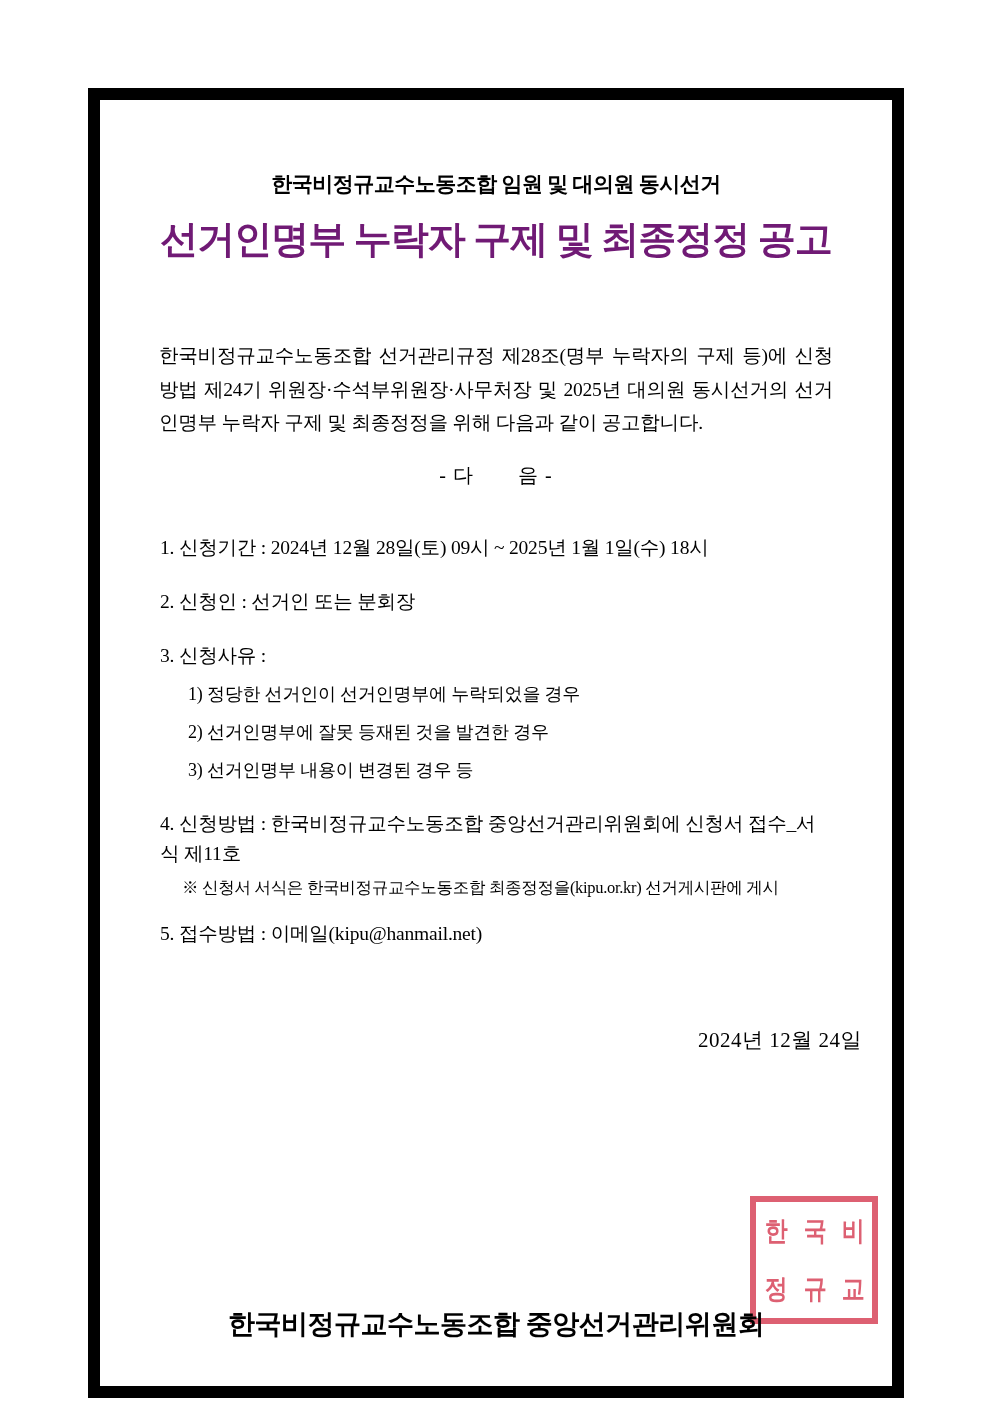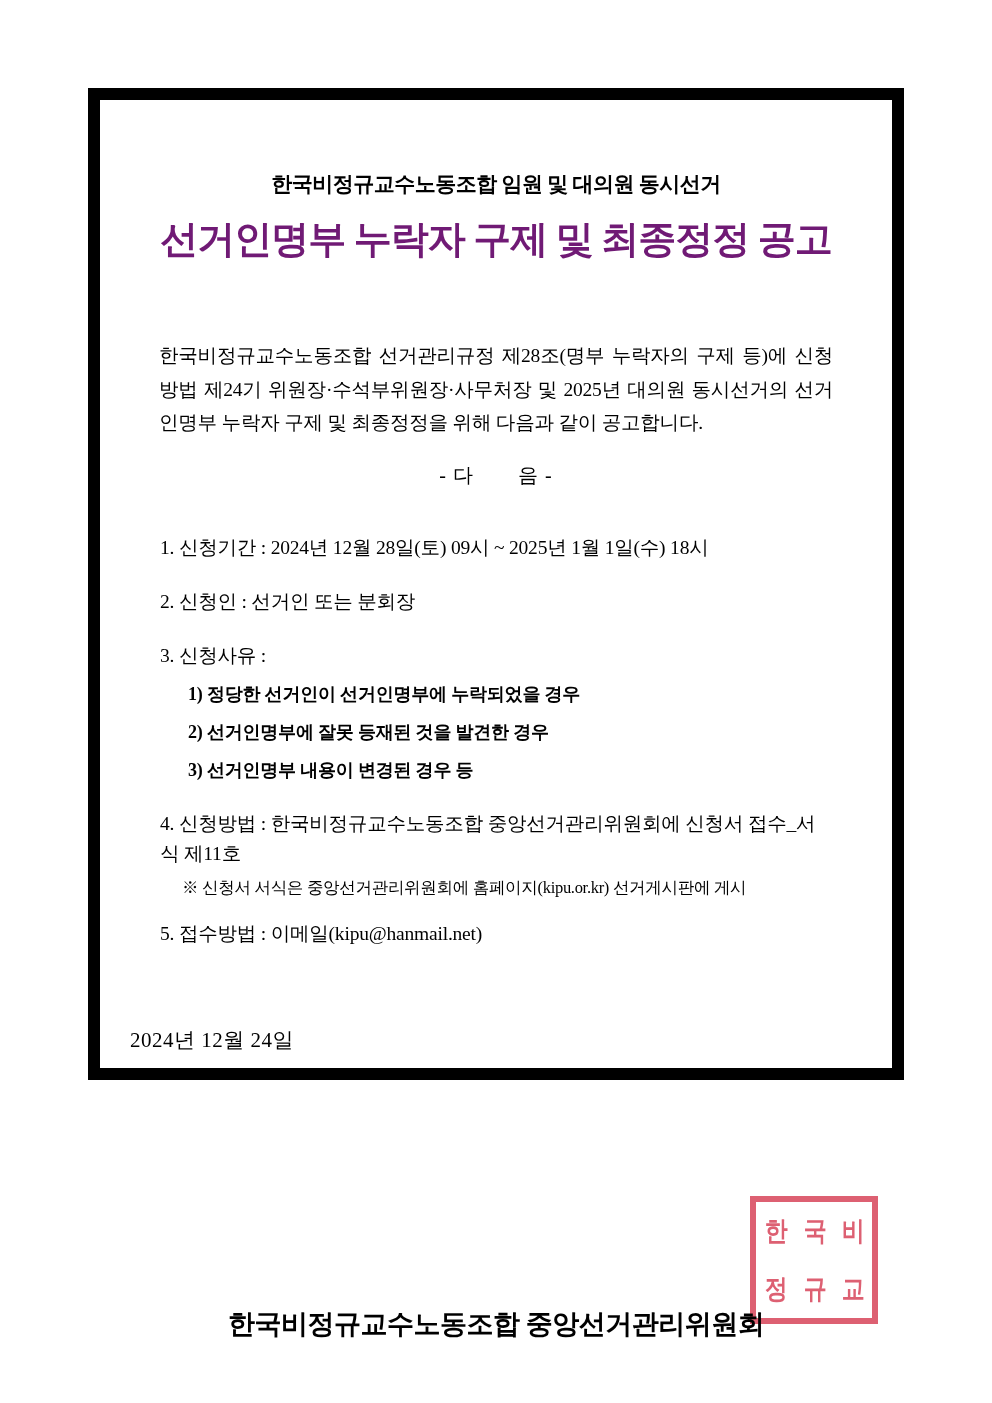--- a/index.html
+++ b/index.html
@@ -22,21 +22,21 @@
     width: 992px;
     height: 1403px;
     background: #ffffff;
   }
   
   .frame {
     position: absolute;
     left: 88px;
     top: 88px;
     width: 816px;
-    height: 992px;
+    height: 1310px;
     border: 12px solid #000000;
     box-sizing: border-box;
     background: #ffffff;
   }
   .inner {
     position: absolute;
     left: 0;
     top: 0;
     right: 0;
     bottom: 0;
@@ -84,29 +84,28 @@
     font-size: 19.5px;
     line-height: 1.5;
     margin-bottom: 25px;
     letter-spacing: -0.2px;
   }
   .sub-item {
     font-size: 18px;
     line-height: 1.5;
     margin: 11px 0 0 28px;
     letter-spacing: -0.2px;
-    font-weight: bold;
   }
   .note {
     font-size: 16.5px;
     margin: 8px 0 0 22px;
     letter-spacing: -0.3px;
   }
   .date {
-    text-align: left;
+    text-align: right;
     font-size: 21px;
     margin-top: 78px;
     letter-spacing: 0.5px;
   }
   .signature-wrap {
     position: relative;
     margin-top: 150px;
     height: 140px;
   }
   .signature {
@@ -168,21 +167,21 @@
 
         <div class="item">
           <div>3. 신청사유 :</div>
           <div class="sub-item">1) 정당한 선거인이 선거인명부에 누락되었을 경우</div>
           <div class="sub-item">2) 선거인명부에 잘못 등재된 것을 발견한 경우</div>
           <div class="sub-item">3) 선거인명부 내용이 변경된 경우 등</div>
         </div>
 
         <div class="item" style="margin-bottom:18px;">
           <div>4. 신청방법 : 한국비정규교수노동조합 중앙선거관리위원회에 신청서 접수_서식 제11호</div>
-          <div class="note">※ 신청서 서식은 중앙선거관리위원회에 홈페이지(kipu.or.kr) 선거게시판에 게시</div>
+          <div class="note">※ 신청서 서식은 한국비정규교수노동조합 최종정정을(kipu.or.kr) 선거게시판에 게시</div>
         </div>
 
         <div class="item">5. 접수방법 : 이메일(kipu@hanmail.net)</div>
       </div>
 
       <div class="date">2024년 12월 24일</div>
 
       <div class="signature-wrap">
         <div class="seal">
           <span>한</span>

